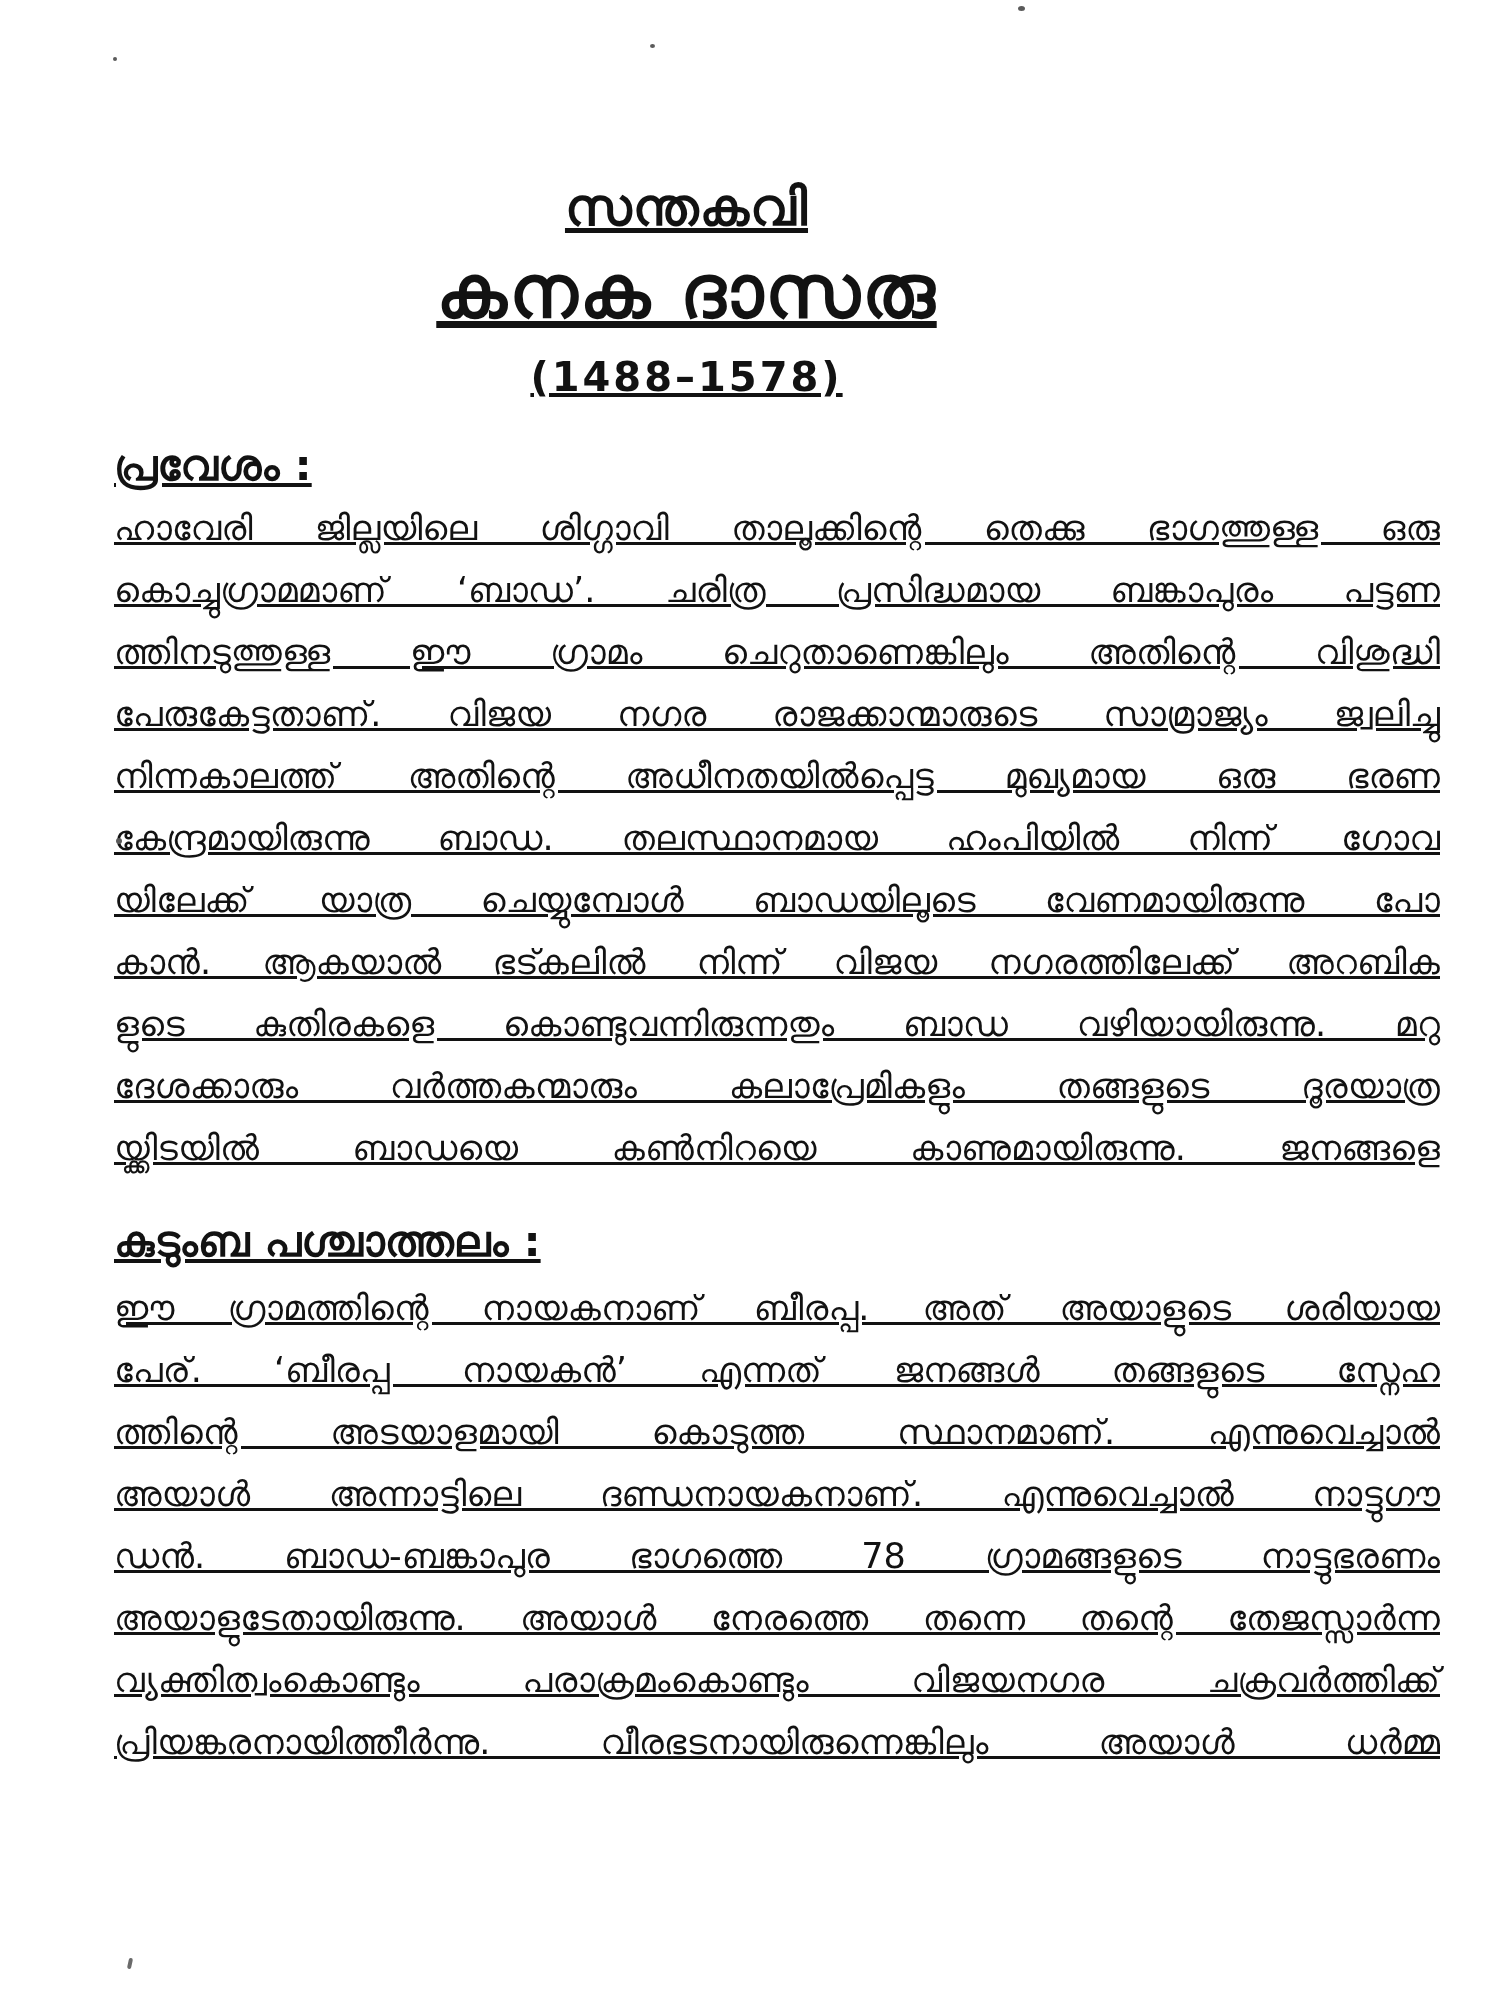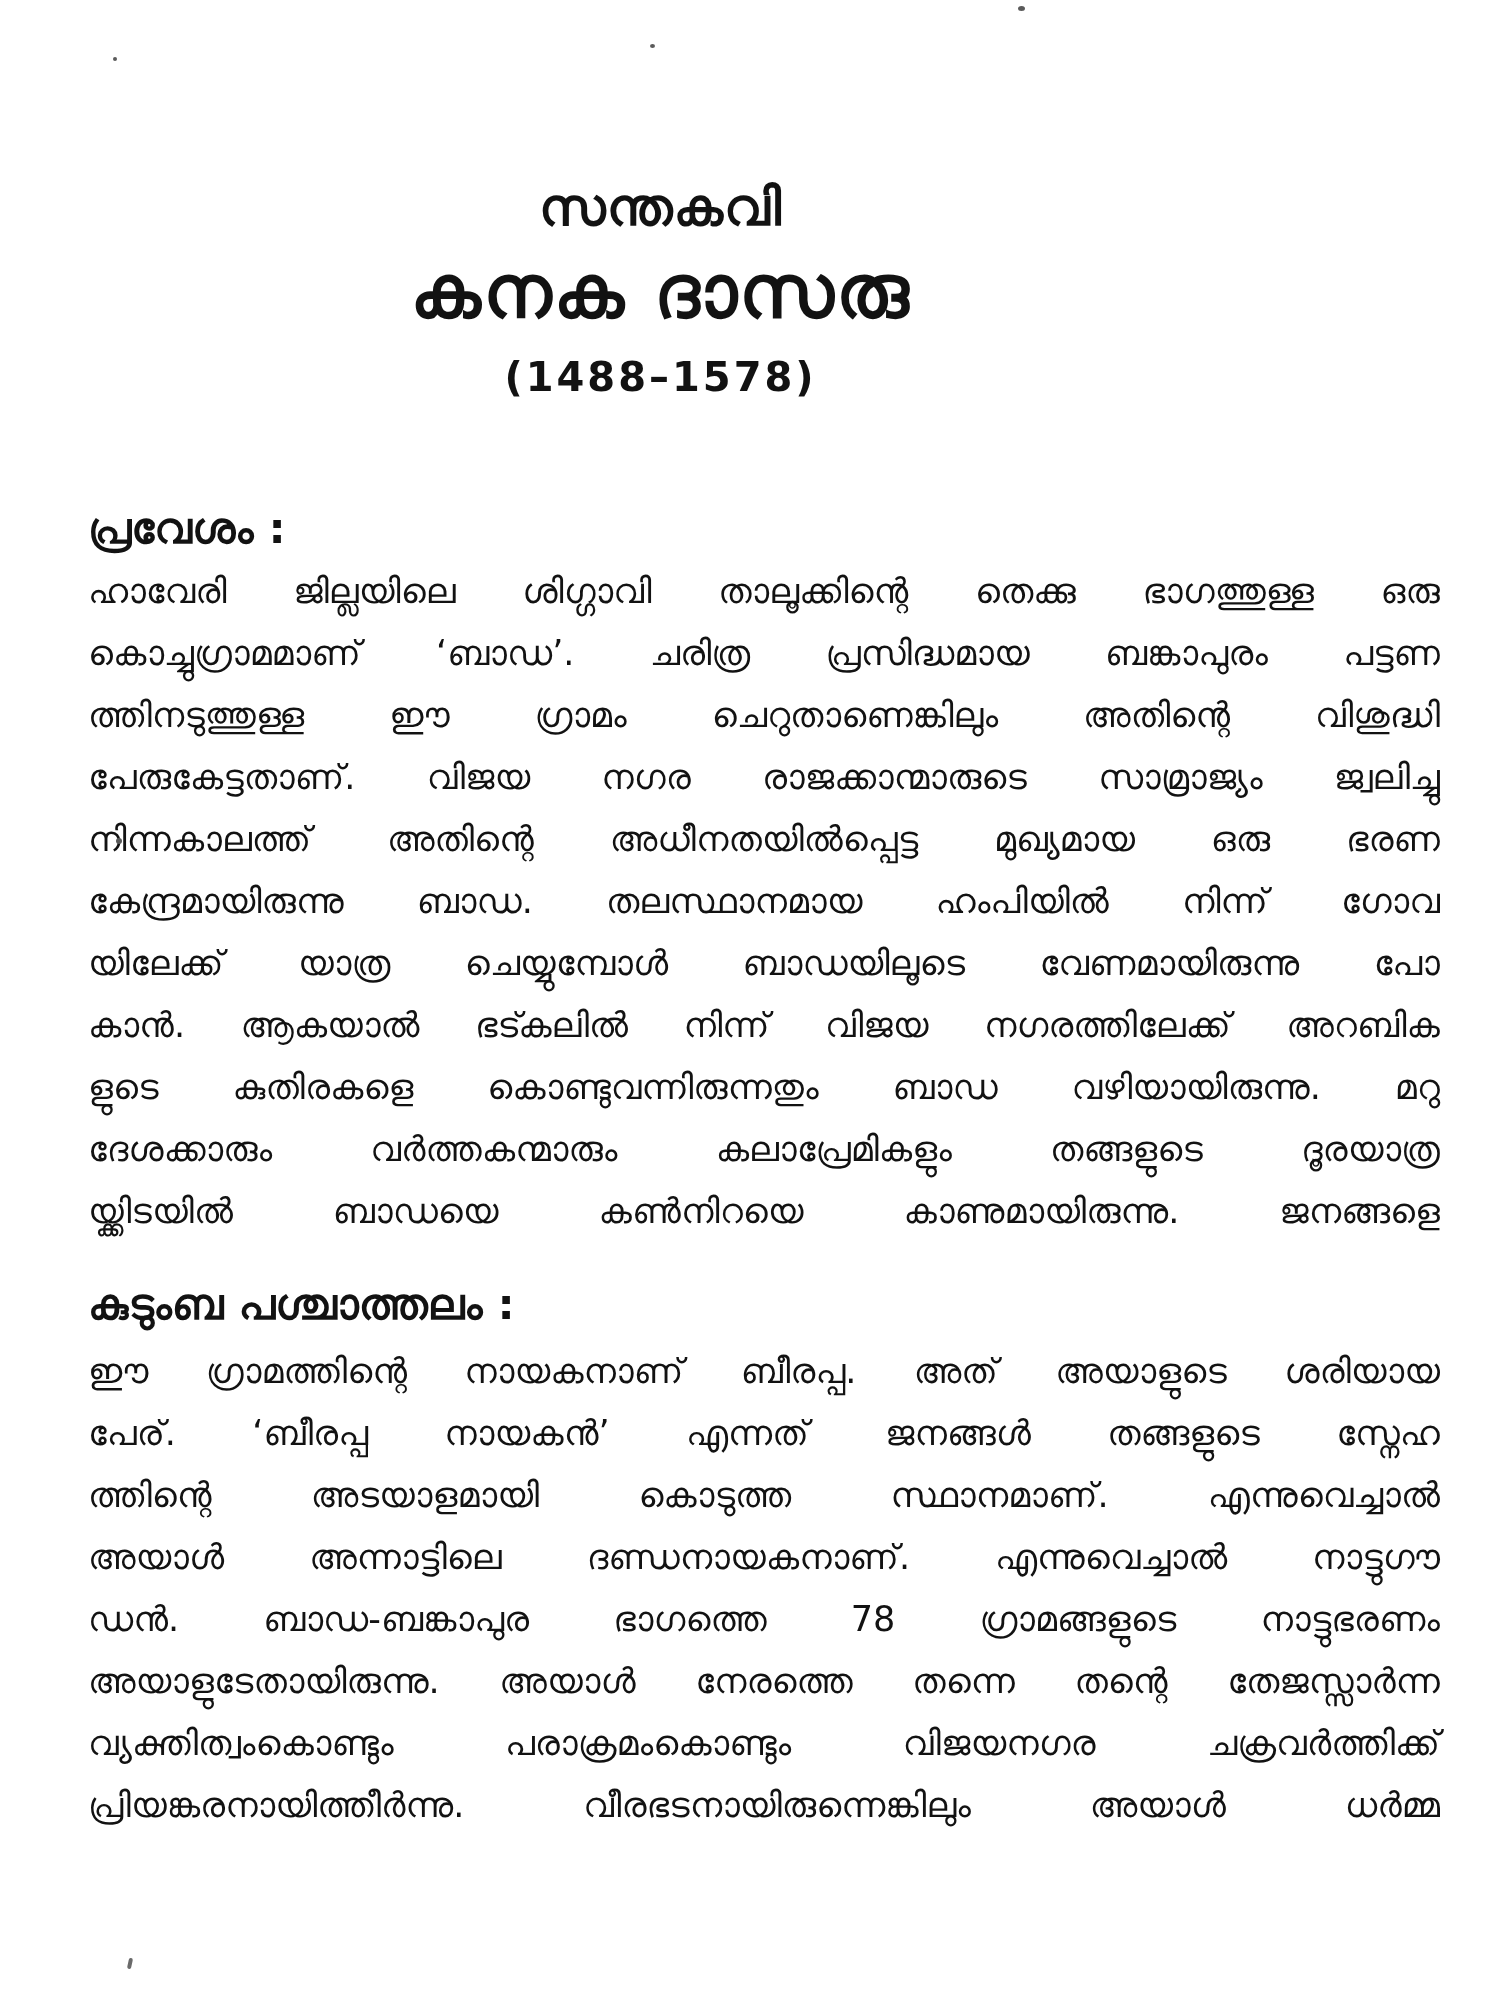--- a/index.html
+++ b/index.html
@@ -13,22 +13,23 @@
     overflow: hidden;
     position: relative;
     font-family: "DejaVu Sans", "Liberation Sans", sans-serif;
     color: #121212;
   }
   .page {
     position: relative;
     width: 100%;
     height: 100%;
     box-sizing: border-box;
-    padding-left: 88px;
+    padding-left: 114px;
     padding-right: 60px;
+    text-decoration: underline;
   }
   .title-block {
     width: 1145px;
     text-align: center;
     margin-top: 0;
     padding-top: 175px;
   }
   .title-small {
     font-size: 52px;
     line-height: 64px;
@@ -48,21 +49,21 @@
     margin-top: 12px;
     font-weight: 600;
     letter-spacing: 3px;
   }
   .section-heading {
     margin: 0;
     font-size: 43px;
     line-height: 56px;
     font-weight: bold;
   }
-  .section-intro .section-heading { margin-top: 95px; }
+  .section-intro .section-heading { margin-top: 32px; }
   .section-family .section-heading { margin-top: 34px; }
   .para { margin-top: 4px; }
   .section-family .para { margin-top: 8px; }
   .line {
     font-size: 35px;
     line-height: 62px;
     text-align: justify;
     text-align-last: justify;
     white-space: normal;
   }

